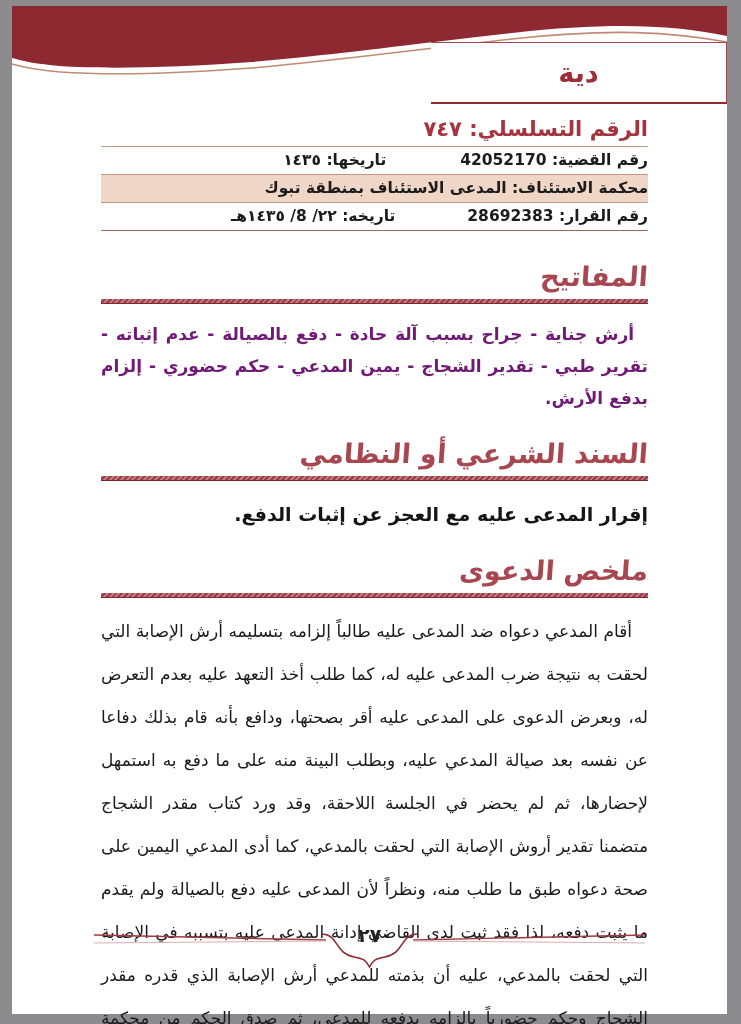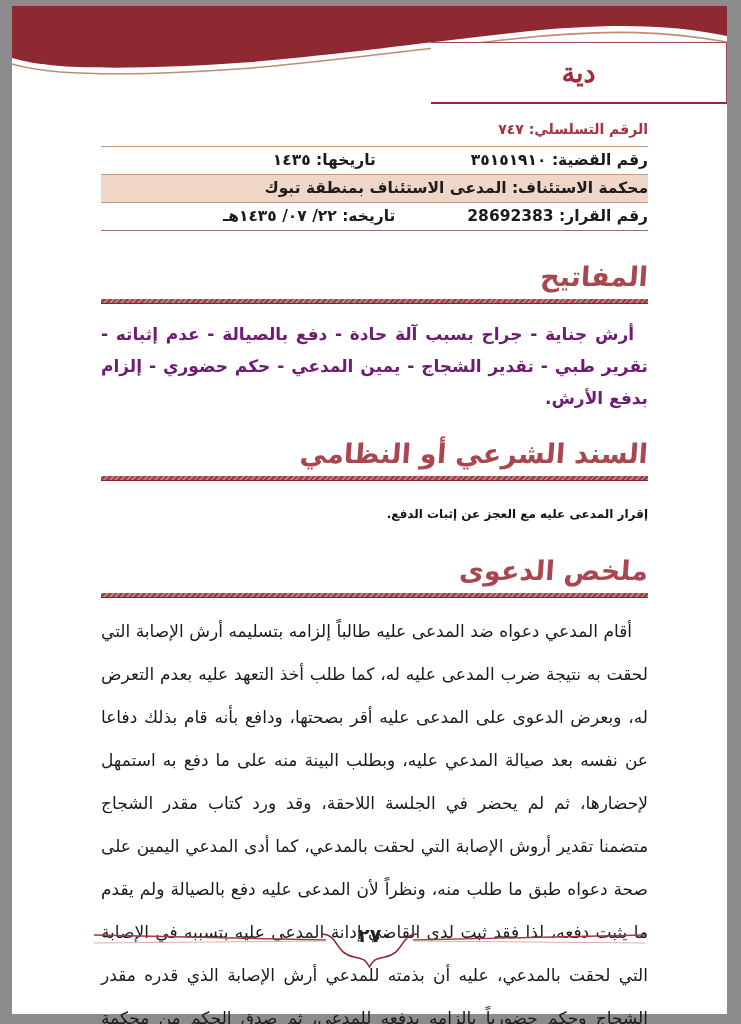--- a/index.html
+++ b/index.html
@@ -18,65 +18,65 @@
   
   .band-svg{position:absolute;top:0;left:0;width:715px;height:84px;display:block;}
   .title-box{
     position:absolute;top:36px;right:0;
     width:296px;height:62px;
     background:#ffffff;
     border-top:1.5px solid #a5454d;
     border-right:1.5px solid #a5454d;
     border-bottom:2.5px solid #8e2831;
     box-sizing:border-box;
-    display:flex;align-items:center;justify-content:center;font-family:Liberation Serif, serif;
+    display:flex;align-items:center;justify-content:center;
   }
   .title-box span{
     color:#9e2d38;font-size:27px;font-weight:bold;
   }
   
   .content{
     position:absolute;top:0;right:79px;left:89px;
     padding-top:110px;
   }
   .serial{
-    color:#a5343e;font-size:14px;font-weight:bold;
+    color:#a5343e;font-size:21px;font-weight:bold;
     height:30px;line-height:26px;
   }
   .info-table{border-bottom:1.5px solid #a0695c;}
   .info-row{
     height:27px;line-height:27px;
     font-size:15.5px;font-weight:bold;color:#1c1c1c;
     border-top:1px solid #c4977f;
     white-space:nowrap;overflow:hidden;
     display:flex;align-items:center;
   }
   .info-row.shaded{background:#efd6c7;}
-  .info-row .date{margin-right:95px;}
+  .info-row .date{margin-right:74px;}
   .info-row .date.tight{margin-right:72px;}
   
   .sec-heading{
     margin:24px 0 0 0;
     color:#a84750;font-size:27px;font-weight:bold;
     text-align:right;line-height:40px;
     transform:skewX(-4deg);
   }
   .rule{
     height:4px;margin-top:2px;
     background:repeating-linear-gradient(135deg,#c07b80 0 2px,#9d3d45 2px 4px);
     border-bottom:1px solid #7e2730;
   }
   .keywords-par{
     margin:14px 0 0 0;
     font-size:17px;font-weight:bold;color:#701a75;
     line-height:32px;text-align:justify;text-indent:14px;
   }
   .basis-par{
     margin:18px 0 0 0;
-    font-size:12px;font-weight:bold;color:#151515;
+    font-size:19px;font-weight:bold;color:#151515;
     line-height:30px;text-align:right;
   }
   .summary-par{
     margin:12px 0 16px 0;
     font-size:17px;color:#1a1a1a;
     line-height:43px;text-align:justify;text-indent:16px;
   }
   .sp-keywords{margin-top:26px;}
   .sp-basis{margin-top:20px;}
   .sp-summary{margin-top:22px;}
@@ -104,27 +104,27 @@
   <div class="title-box">
     <span>دية</span>
   </div>
 
   <div class="content">
 
     <div class="serial">الرقم التسلسلي: ٧٤٧</div>
 
     <div class="info-table">
       <div class="info-row">
-        <span>رقم القضية: ٣٥١٥١٩١٠</span>
+        <span>رقم القضية: 42052170</span>
         <span class="date">تاريخها: ١٤٣٥</span>
       </div>
       <div class="info-row shaded">محكمة الاستئناف: المدعى الاستئناف بمنطقة تبوك</div>
       <div class="info-row">
         <span>رقم القرار: 28692383</span>
-        <span class="date tight">تاريخه: ٢٢/ ٠٧/ ١٤٣٥هـ</span>
+        <span class="date tight">تاريخه: ٢٢/ 8/ ١٤٣٥هـ</span>
       </div>
     </div>
 
     <h2 class="sec-heading sp-keywords">المفاتيح</h2>
     <div class="rule"></div>
     <p class="keywords-par">أرش جناية - جراح بسبب آلة حادة - دفع بالصيالة - عدم إثباته - تقرير طبي - تقدير الشجاج - يمين المدعي - حكم حضوري - إلزام بدفع الأرش.</p>
 
     <h2 class="sec-heading sp-basis">السند الشرعي أو النظامي</h2>
     <div class="rule"></div>
     <p class="basis-par">إقرار المدعى عليه مع العجز عن إثبات الدفع.</p>

